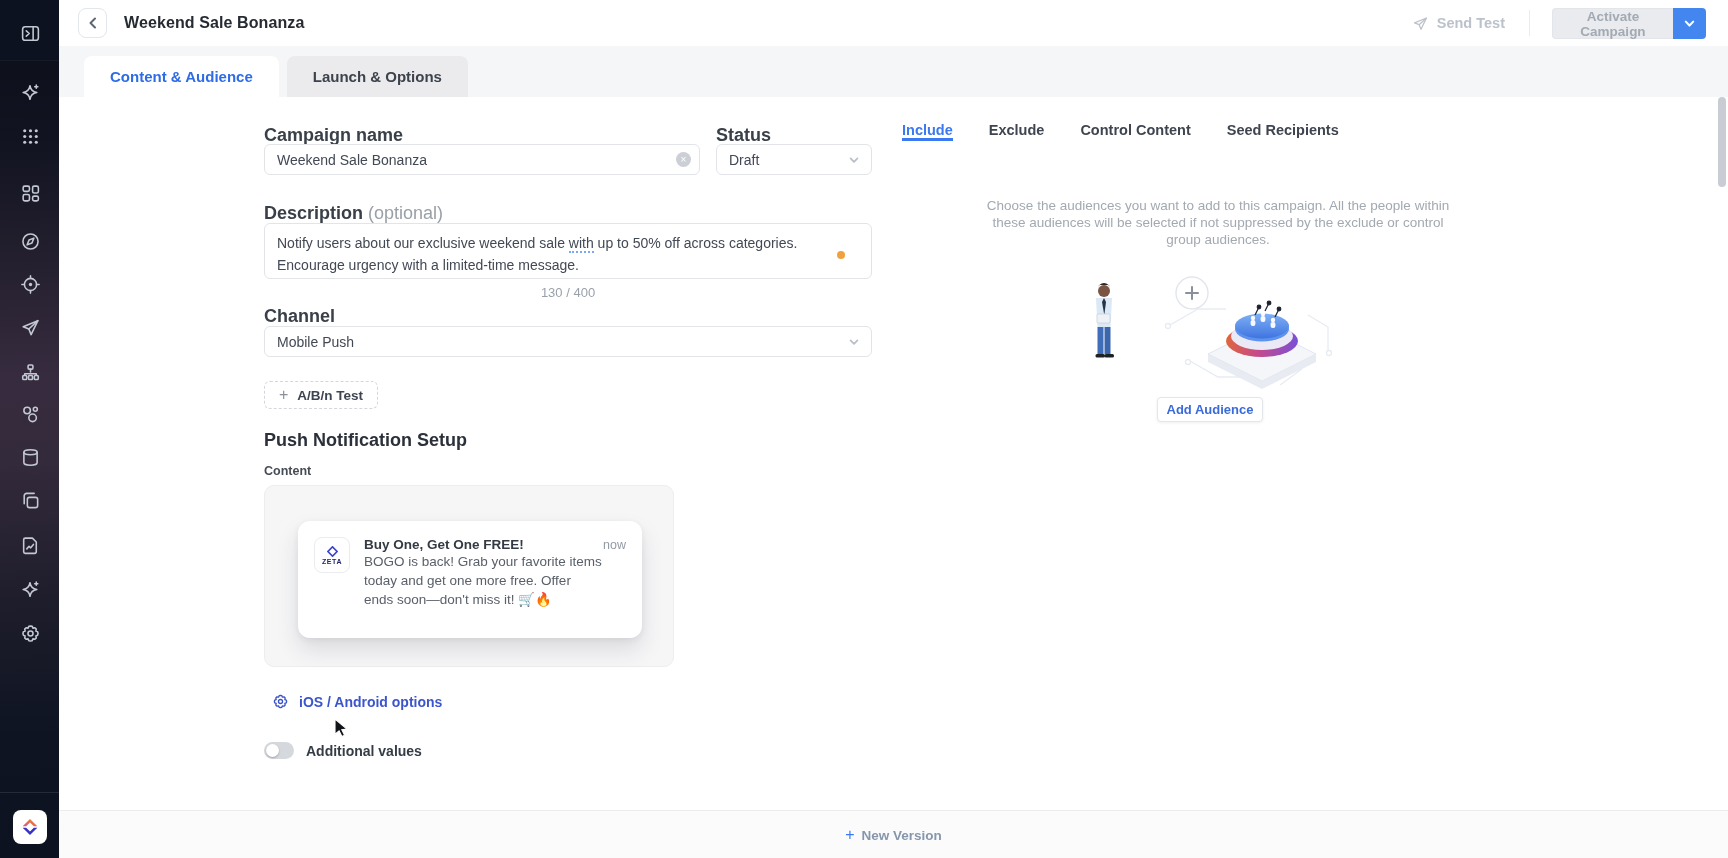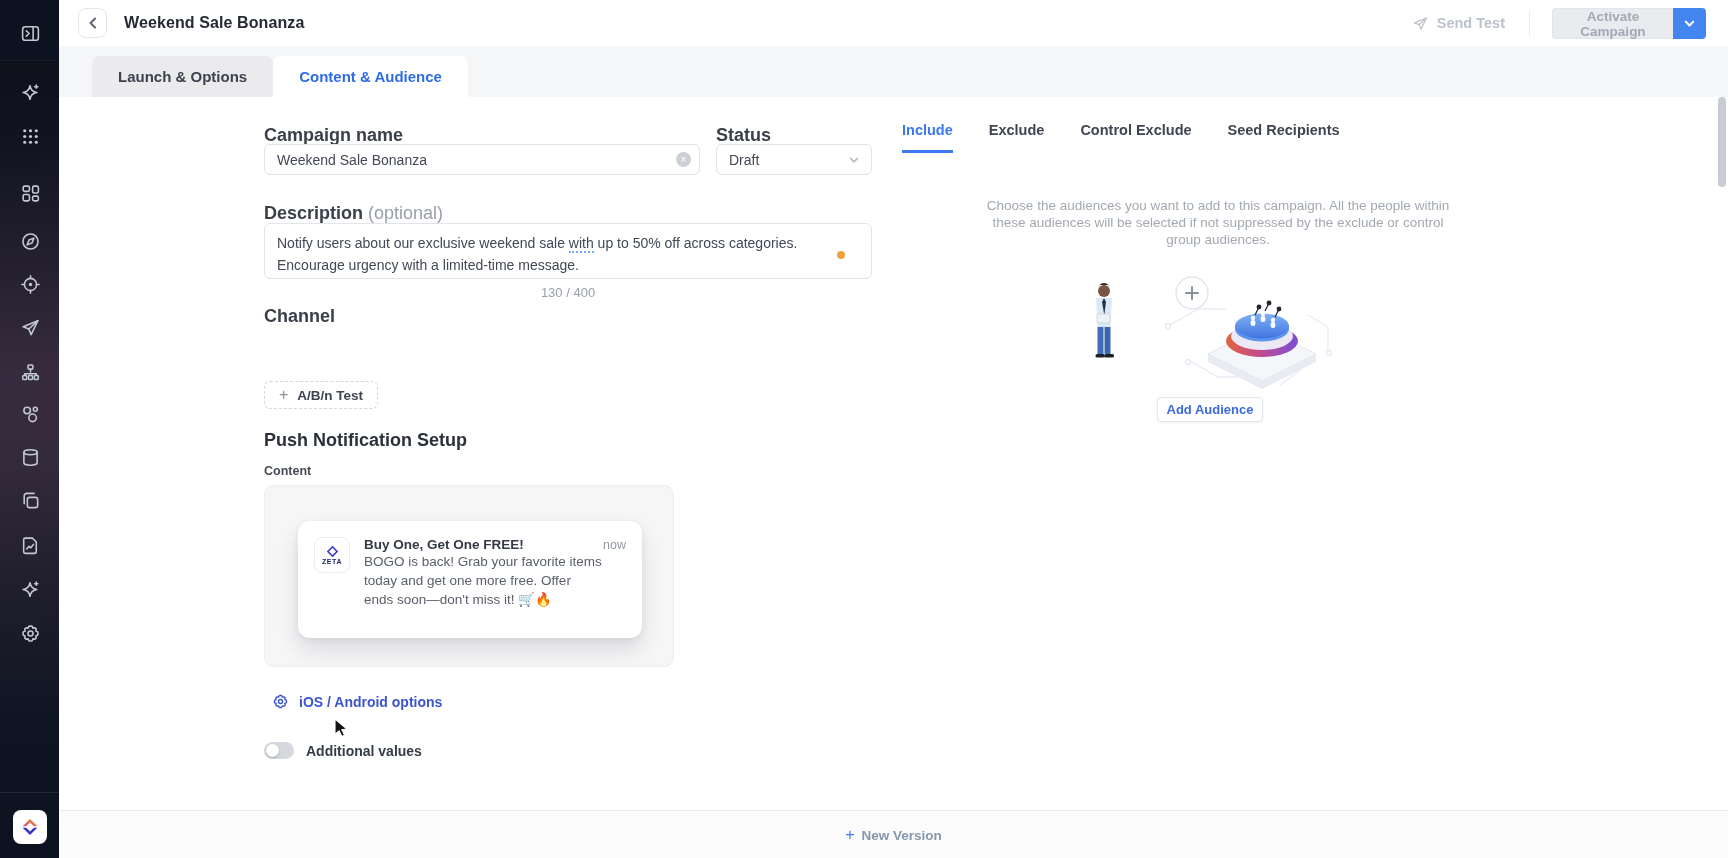--- a/index.html
+++ b/index.html
@@ -72,21 +72,21 @@
   .ios-link { position:absolute; display:flex; align-items:center; gap:10px; color:#3c55cc; font-size:14px; font-weight:700; cursor:pointer; }
   .ios-link svg { width:17px; height:17px; stroke:#3c55cc; stroke-width:1.6; fill:none; stroke-linecap:round; stroke-linejoin:round; }
 
   .toggle-row { position:absolute; display:flex; align-items:center; gap:12px; }
   .toggle { width:30px; height:17px; border-radius:9px; background:#d5d8dd; position:relative; cursor:pointer; }
   .toggle .knob { position:absolute; left:2px; top:2px; width:13px; height:13px; border-radius:50%; background:#fff; box-shadow:0 1px 2px rgba(0,0,0,.25); }
   .toggle-label { font-size:14px; font-weight:700; color:#363c46; }
 
   
   .aud-tabs { position:absolute; left:843px; top:25px; display:flex; gap:36px; }
-  .aud-tab { font-size:14.5px; font-weight:600; color:#3f4550; padding-bottom:12px; cursor:pointer; }
+  .aud-tab { font-size:14.5px; font-weight:600; color:#3f4550; cursor:pointer; }
   .aud-tab.active { color:#3b79f2; border-bottom:3px solid #3b79f2; }
   .aud-desc { position:absolute; left:919px; top:100px; width:480px; text-align:center; font-size:13.5px; line-height:17px; color:#a3a9b1; }
   .illustration { position:absolute; left:981px; top:168px; width:305px; height:132px; }
   .add-audience-btn { position:absolute; left:1098px; top:300px; width:106px; height:25px; background:#fff; border:1px solid #e3e6ea; border-radius:4px; box-shadow:0 1px 3px rgba(40,45,60,.08); color:#3b6ada; font-size:13px; font-weight:600; font-family:"Liberation Sans",sans-serif; cursor:pointer; }
 
   
   .footer { position:absolute; left:59px; top:810px; width:1669px; height:48px; background:#fbfbfc; border-top:1px solid #ebedef; display:flex; justify-content:center; }
   .new-version { margin-top:14px; height:20px; display:flex; align-items:center; gap:7px; font-size:13.5px; font-weight:600; color:#8697ab; cursor:pointer; }
   .new-version .plus { color:#3b79f2; font-size:16px; font-weight:400; }
   .scroll-thumb { position:absolute; right:2px; top:97px; width:8px; height:90px; border-radius:4px; background:#c9ccd2; }
@@ -238,22 +238,22 @@
       <button class="split-main">Activate Campaign</button>
       <div class="split-chevron">
         <svg viewBox="0 0 14 14">
             <path d="M3 5 L7 9.2 L11 5"></path>
           </svg>
       </div>
     </div>
   </header>
 
   <nav class="tabstrip">
+    <div class="tab active">Content &amp; Audience</div>
     <div class="tab inactive">Launch &amp; Options</div>
-    <div class="tab active">Content &amp; Audience</div>
   </nav>
 
   <main class="content">
 
     <div class="field-label" style="left:205px; top:28px">Campaign name</div>
     <input class="text-input" style="left: 205px; top: 47px; width: 436px;" value="Weekend Sale Bonanza">
     <div class="clear-btn" style="left:617px; top:55px">×</div>
 
     <div class="field-label" style="left:657px; top:28px">Status</div>
     <div class="select" style="left:657px; top:47px; width:156px">
@@ -266,20 +266,26 @@
     <div class="field-label" style="left:205px; top:106px">
       <span>Description</span> <span class="optional">(optional)</span>
     </div>
     <div class="textarea" style="left:205px; top:126px; width:608px; height:56px">
       <span>Notify users about our exclusive weekend sale </span><span class="underline-grammar">with</span><span> up to 50% off across categories. Encourage urgency with a limited-time message.</span>
       <span class="warn-dot"></span>
     </div>
     <div class="char-counter" style="left:205px; top:188px; width:608px">130 / 400</div>
 
     <div class="field-label" style="left:205px; top:209px">Channel</div>
+    <div class="select" style="left:205px; top:229px; width:608px">
+      <span>Mobile Push</span>
+      <svg viewBox="0 0 14 14">
+          <path d="M3 5 L7 9.2 L11 5"></path>
+        </svg>
+    </div>
 
     <div class="abn-btn" style="left:205px; top:284px">
       <span class="plus">+</span>
       <span>A/B/n Test</span>
     </div>
 
     <div class="section-title" style="left:205px; top:333px">Push Notification Setup</div>
     <div class="mini-label" style="left:205px; top:367px">Content</div>
 
     <div class="preview-wrap" style="left:205px; top:388px; width:410px; height:182px">
@@ -311,21 +317,21 @@
     <div class="toggle-row" style="left:205px; top:645px">
       <div class="toggle">
           <div class="knob"></div>
         </div>
       <div class="toggle-label">Additional values</div>
     </div>
 
     <div class="aud-tabs">
       <div class="aud-tab active">Include</div>
       <div class="aud-tab">Exclude</div>
-      <div class="aud-tab">Control Exclude</div>
+      <div class="aud-tab">Control Content</div>
       <div class="aud-tab">Seed Recipients</div>
     </div>
 
     <div class="aud-desc">Choose the audiences you want to add to this campaign. All the people within these audiences will be selected if not suppressed by the exclude or control group audiences.</div>
 
     <svg class="illustration" viewBox="0 0 305 132">
       <defs>
         <linearGradient id="ringGrad" x1="0" y1="0" x2="1" y2="0">
           <stop offset="0" stop-color="#e0653f"></stop>
             <stop offset="0.45" stop-color="#c44a8c"></stop>

